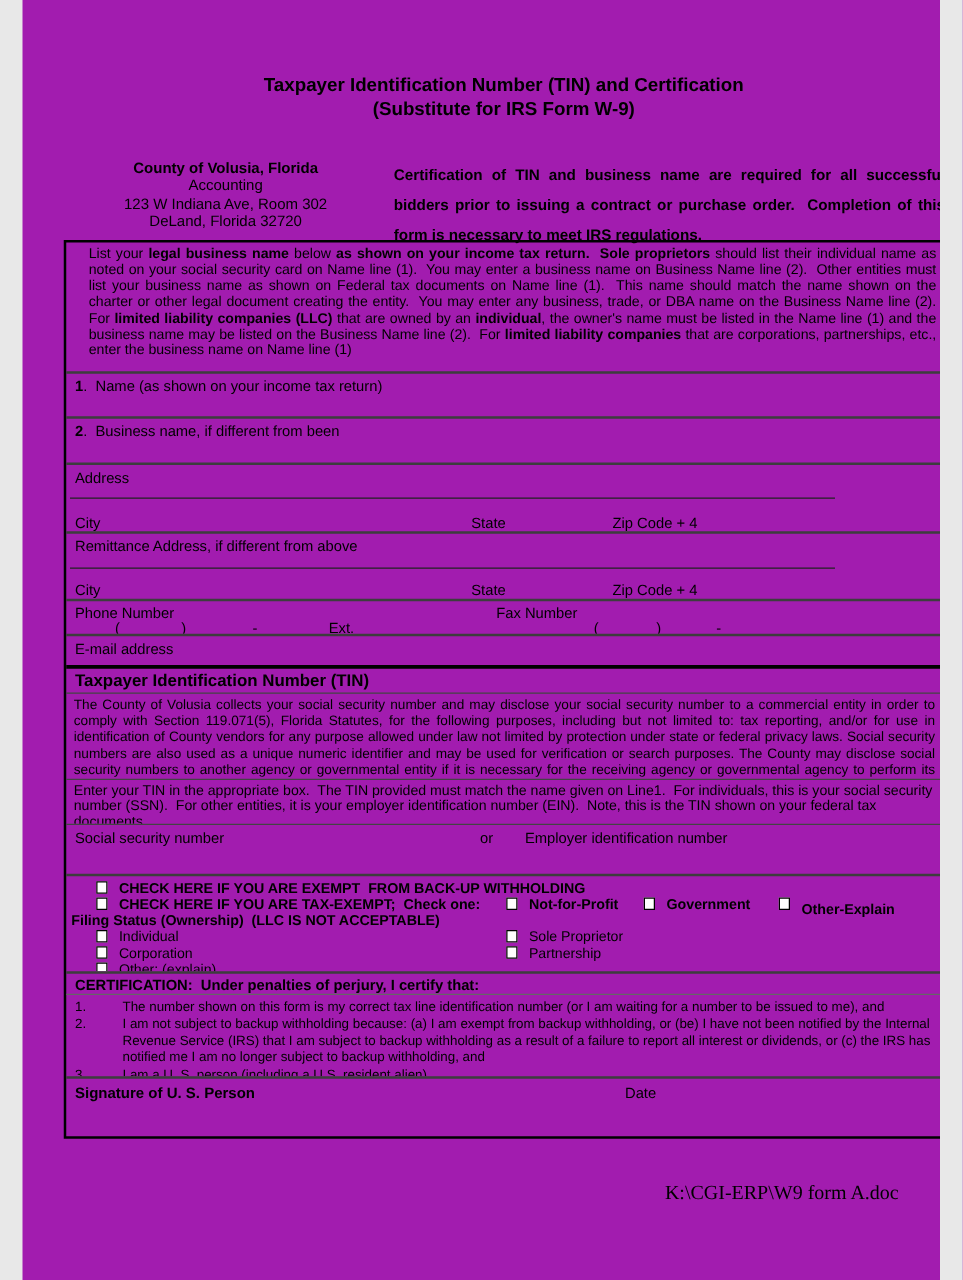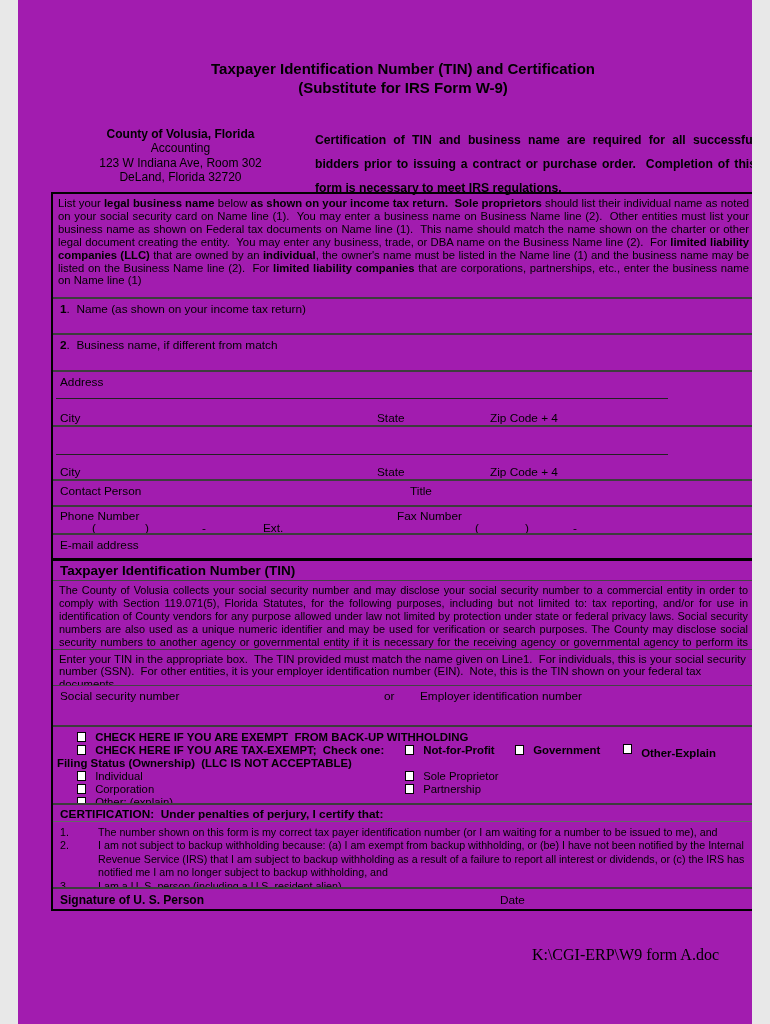--- a/index.html
+++ b/index.html
@@ -23,21 +23,21 @@
   .row{position:relative;box-sizing:border-box;width:100%;overflow:hidden;}
   .bt2{border-top:2px solid #3d3d3d;}
   .bt1{border-top:1px solid #444;}
   .bt3{border-top:3px solid #000;}
   .lbl{position:absolute;font-size:11.8px;}
   .b{font-weight:bold;}
   .write-line{position:absolute;left:3px;width:612px;border-bottom:1px solid #222;height:0;}
   .fill{position:absolute;}
   
   .r-instructions{height:103px;}
-  .instructions-text{margin:0;padding:3px 5px 0 5px;font-size:11.3px;line-height:12.9px;text-align:justify;}
+  .instructions-text{margin:0;padding:3px 5px 0 18px;font-size:11.3px;line-height:12.9px;text-align:justify;}
   
   .privacy-text{margin:0;padding:3px 6px 0 6px;font-size:10.9px;line-height:13px;text-align:justify;}
   .enter-text{margin:0;padding:3px 6px 0 6px;font-size:11.3px;line-height:12.4px;}
   .tin-heading{position:absolute;top:2px;left:7px;font-size:13.5px;font-weight:bold;}
   
   .cb{display:inline-block;width:9px;height:10px;border:1.2px solid #000;
     box-sizing:border-box;vertical-align:-1px;margin-right:6px;background:#fff;}
   .cb.raised{vertical-align:3px;}
   .chk-line{position:absolute;left:24px;font-size:11.4px;}
   .chk-line .txt{font-weight:bold;}
@@ -77,43 +77,40 @@
     <div class="row r-instructions">
       <p class="instructions-text pre"><span>List your </span><b>legal business name</b><span> below </span><b>as shown on your income tax return.  Sole proprietors</b><span> should list their individual name as noted on your social security card on Name line (1).  You may enter a business name on Business Name line (2).  Other entities must list your business name as shown on Federal tax documents on Name line (1).  This name should match the name shown on the charter or other legal document creating the entity.  You may enter any business, trade, or DBA name on the Business Name line (2).  For </span><b>limited liability companies (LLC)</b><span> that are owned by an </span><b>individual</b><span>, the owner's name must be listed in the Name line (1) and the business name may be listed on the Business Name line (2).  For </span><b>limited liability companies</b><span> that are corporations, partnerships, etc., enter the business name on Name line (1)</span></p>
     </div>
 
     <div class="row bt2" style="height:36px;">
       <span class="lbl pre" style="top:3px;left:7px;"><b>1</b><span>.  Name (as shown on your income tax return)</span></span>
       <div class="fill" style="top:16px;left:3px;right:3px;height:18px;"></div>
     </div>
 
     <div class="row bt2" style="height:37px;">
-      <span class="lbl pre" style="top:3px;left:7px;"><b>2</b><span>.  Business name, if different from match</span></span>
+      <span class="lbl pre" style="top:3px;left:7px;"><b>2</b><span>.  Business name, if different from been</span></span>
       <div class="fill" style="top:17px;left:3px;right:3px;height:18px;"></div>
     </div>
 
     <div class="row bt2" style="height:55px;">
       <span class="lbl" style="top:3px;left:7px;">Address</span>
       <div class="write-line" style="top:26px;"></div>
       <span class="lbl" style="top:39px;left:7px;">City</span>
       <span class="lbl" style="top:39px;left:324px;">State</span>
       <span class="lbl" style="top:39px;left:437px;">Zip Code + 4</span>
     </div>
 
     <div class="row bt2" style="height:54px;">
+      <span class="lbl" style="top:3px;left:7px;">Remittance Address, if different from above</span>
       <div class="write-line" style="top:27px;"></div>
       <span class="lbl" style="top:38px;left:7px;">City</span>
       <span class="lbl" style="top:38px;left:324px;">State</span>
       <span class="lbl" style="top:38px;left:437px;">Zip Code + 4</span>
     </div>
 
-    <div class="row bt2" style="height:26px;">
-      <span class="lbl" style="top:3px;left:7px;">Contact Person</span>
-      <span class="lbl" style="top:3px;left:357px;">Title</span>
-    </div>
 
     <div class="row bt2" style="height:28px;">
       <span class="lbl" style="top:2px;left:7px;">Phone Number</span>
       <span class="lbl" style="top:2px;left:344px;">Fax Number</span>
       <span class="lbl" style="top:14px;left:39px;">(</span>
       <span class="lbl" style="top:14px;left:92px;">)</span>
       <span class="lbl" style="top:14px;left:149px;">-</span>
       <span class="lbl" style="top:14px;left:210px;">Ext.</span>
       <span class="lbl" style="top:14px;left:422px;">(</span>
       <span class="lbl" style="top:14px;left:472px;">)</span>
@@ -190,21 +187,21 @@
     </div>
 
     <div class="row bt2" style="height:18px;">
       <span class="cert-head-text pre">CERTIFICATION:  Under penalties of perjury, I certify that:</span>
     </div>
 
     <div class="row" style="height:66px;border-top:1px solid #666;">
       <div class="cert-list">
         <div class="cert-item">
           <span class="num">1.</span>
-          <span class="itxt">The number shown on this form is my correct tax payer identification number (or I am waiting for a number to be issued to me), and</span>
+          <span class="itxt">The number shown on this form is my correct tax line identification number (or I am waiting for a number to be issued to me), and</span>
         </div>
         <div class="cert-item">
           <span class="num">2.</span>
           <span class="itxt">I am not subject to backup withholding because: (a) I am exempt from backup withholding, or (be) I have not been notified by the Internal Revenue Service (IRS) that I am subject to backup withholding as a result of a failure to report all interest or dividends, or (c) the IRS has notified me I am no longer subject to backup withholding, and</span>
         </div>
         <div class="cert-item">
           <span class="num">3.</span>
           <span class="itxt">I am a U. S. person (including a U.S. resident alien).</span>
         </div>
       </div>

